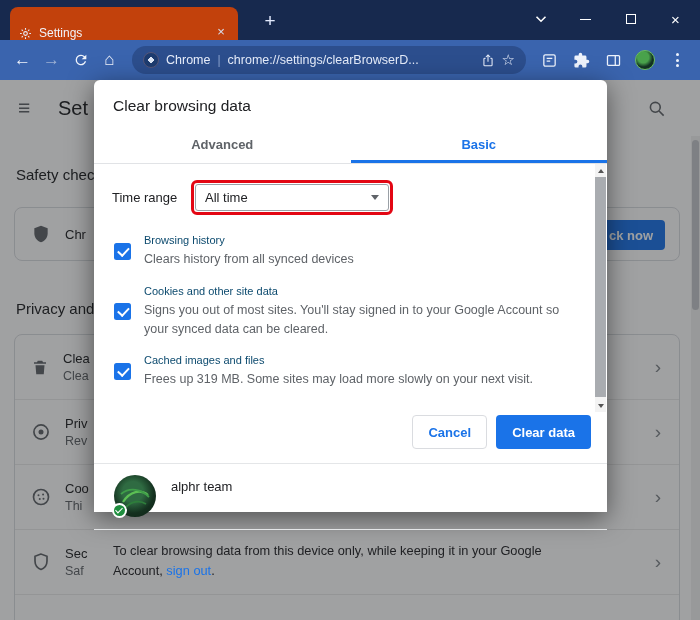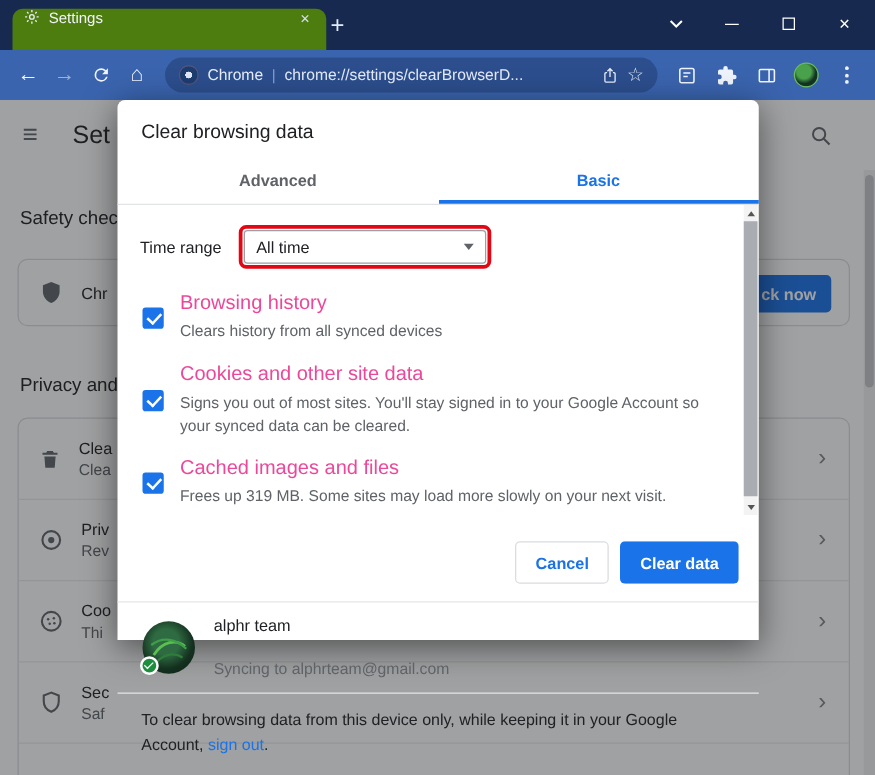--- a/index.html
+++ b/index.html
@@ -2,22 +2,22 @@
 <html><head>
 <meta charset="utf-8">
 <style>
   * { margin:0; padding:0; box-sizing:border-box; }
   html,body { width:700px; height:620px; }
   body { font-family:"Liberation Sans", sans-serif; overflow:hidden; background:#fff; }
   .window { position:relative; width:700px; height:620px; overflow:hidden; background:#fff; box-shadow:inset 0 0 0 1px #0d0d0d; }
 
   
   .titlebar { position:relative; height:40px; background:#17294e; }
-  .tab { position:absolute; left:10px; bottom:0; width:251px; height:33px; background:#4d7c0f;
-         border-radius:8px 8px 0 0; display:flex; align-items:flex-start; padding:0 9px; gap:7px; }
+  .tab { position:absolute; left:10px; bottom:0; width:228px; height:33px; background:#c2410c;
+         border-radius:8px 8px 0 0; display:flex; align-items:flex-end; padding:0 9px; gap:7px; }
   .tab-gear { display:flex; }
   .tab-title { color:#f1f4fa; font-size:12px; flex:1; white-space:nowrap; overflow:hidden; }
   .tab-close { color:#d7e0f2; font-size:13px; width:16px; height:16px; line-height:15px; text-align:center; border-radius:50%; }
   .newtab { position:absolute; left:257px; top:8px; width:26px; height:26px; color:#e3eafe; font-size:19px;
             display:flex; align-items:center; justify-content:center; }
   .win-controls { position:absolute; right:2px; top:0; height:38px; display:flex; }
   .wc { width:45px; display:flex; align-items:center; justify-content:center; color:#fff; font-size:15px; }
   .max-box { width:10px; height:10px; border:1.4px solid #fff; display:block; }
   .min-line { width:11px; border-top:1.6px solid #fff; display:block; }
 
@@ -79,21 +79,21 @@
   .time-label { width:79px; font-size:13px; color:#202124; flex-shrink:0; }
   .red-annotation { border:3px solid #e30613; border-radius:6px; padding:1px; }
   .select { width:194px; height:27px; border:1px solid #9aa0a6; border-radius:3px; display:flex; align-items:center;
             justify-content:space-between; padding:0 9px; font-size:13px; color:#202124; background:#fff; }
   .caret { width:0; height:0; border-left:4.5px solid transparent; border-right:4.5px solid transparent;
            border-top:5.5px solid #5f6368; }
   .chk-row { display:flex; align-items:center; gap:13px; margin:0 0 16px 2px; }
   .checkbox { width:17px; height:17px; border-radius:2.5px; background:#1a73e8; position:relative; flex-shrink:0; }
   .checkbox::after { content:""; position:absolute; left:5.5px; top:2px; width:4.5px; height:9px;
                      border:solid #fff; border-width:0 2px 2px 0; transform:rotate(43deg); }
-  .chk-label { font-size:16px; color:#ec4899; margin-bottom:4px; }
+  .chk-label { font-size:11px; color:#0c4a6e; margin-bottom:4px; }
   .chk-desc { font-size:12.5px; color:#5f6368; line-height:1.5; max-width:452px; }
   .dlg-scrollbar { position:absolute; top:84px; right:1px; width:11px; height:248px; background:#f3f3f3; }
   .sb-arrow { position:absolute; left:0; width:11px; height:13px; display:flex; align-items:center; justify-content:center; }
   .sb-up { top:0; } .sb-down { bottom:0; }
   .tri-up { width:0; height:0; border-left:3.5px solid transparent; border-right:3.5px solid transparent; border-bottom:4.5px solid #555; }
   .tri-down { width:0; height:0; border-left:3.5px solid transparent; border-right:3.5px solid transparent; border-top:4.5px solid #555; }
   .sb-thumb { position:absolute; top:13px; left:0; width:11px; height:220px; background:#a9acb0; }
   .dlg-actions { display:flex; justify-content:flex-end; gap:9px; padding:8px 16px 14px; }
   .btn { height:30px; border-radius:4px; font-size:13px; font-weight:bold; padding:16px 15px; display:flex;
          align-items:center; font-family:inherit; border:1px solid transparent; }
@@ -372,21 +372,20 @@
           <svg width="42" height="42" viewBox="0 0 42 42">
             <path d="M9 27c7-11 18-13 25-7" stroke="#5cbf54" stroke-width="2.2" fill="none"></path>
             <path d="M7 19c9-7 20-5 28 3" stroke="#3f9e49" stroke-width="1.8" fill="none"></path>
             <path d="M12 32c6-6 14-7 20-3" stroke="#2e7d3b" stroke-width="1.8" fill="none"></path>
           </svg>
         </span>
         <span class="sync-badge"></span>
       </span>
       <span>
         <div class="account-name">alphr team</div>
-        <div class="account-status">Syncing to alphrteam@gmail.com</div>
       </span>
     </div>
 
     <div class="dlg-divider"></div>
 
     <div class="dlg-footer">
       <span>To clear browsing data from this device only, while keeping it in your Google Account, </span><span class="signout">sign out</span><span>.</span>
     </div>
   </div>
 

